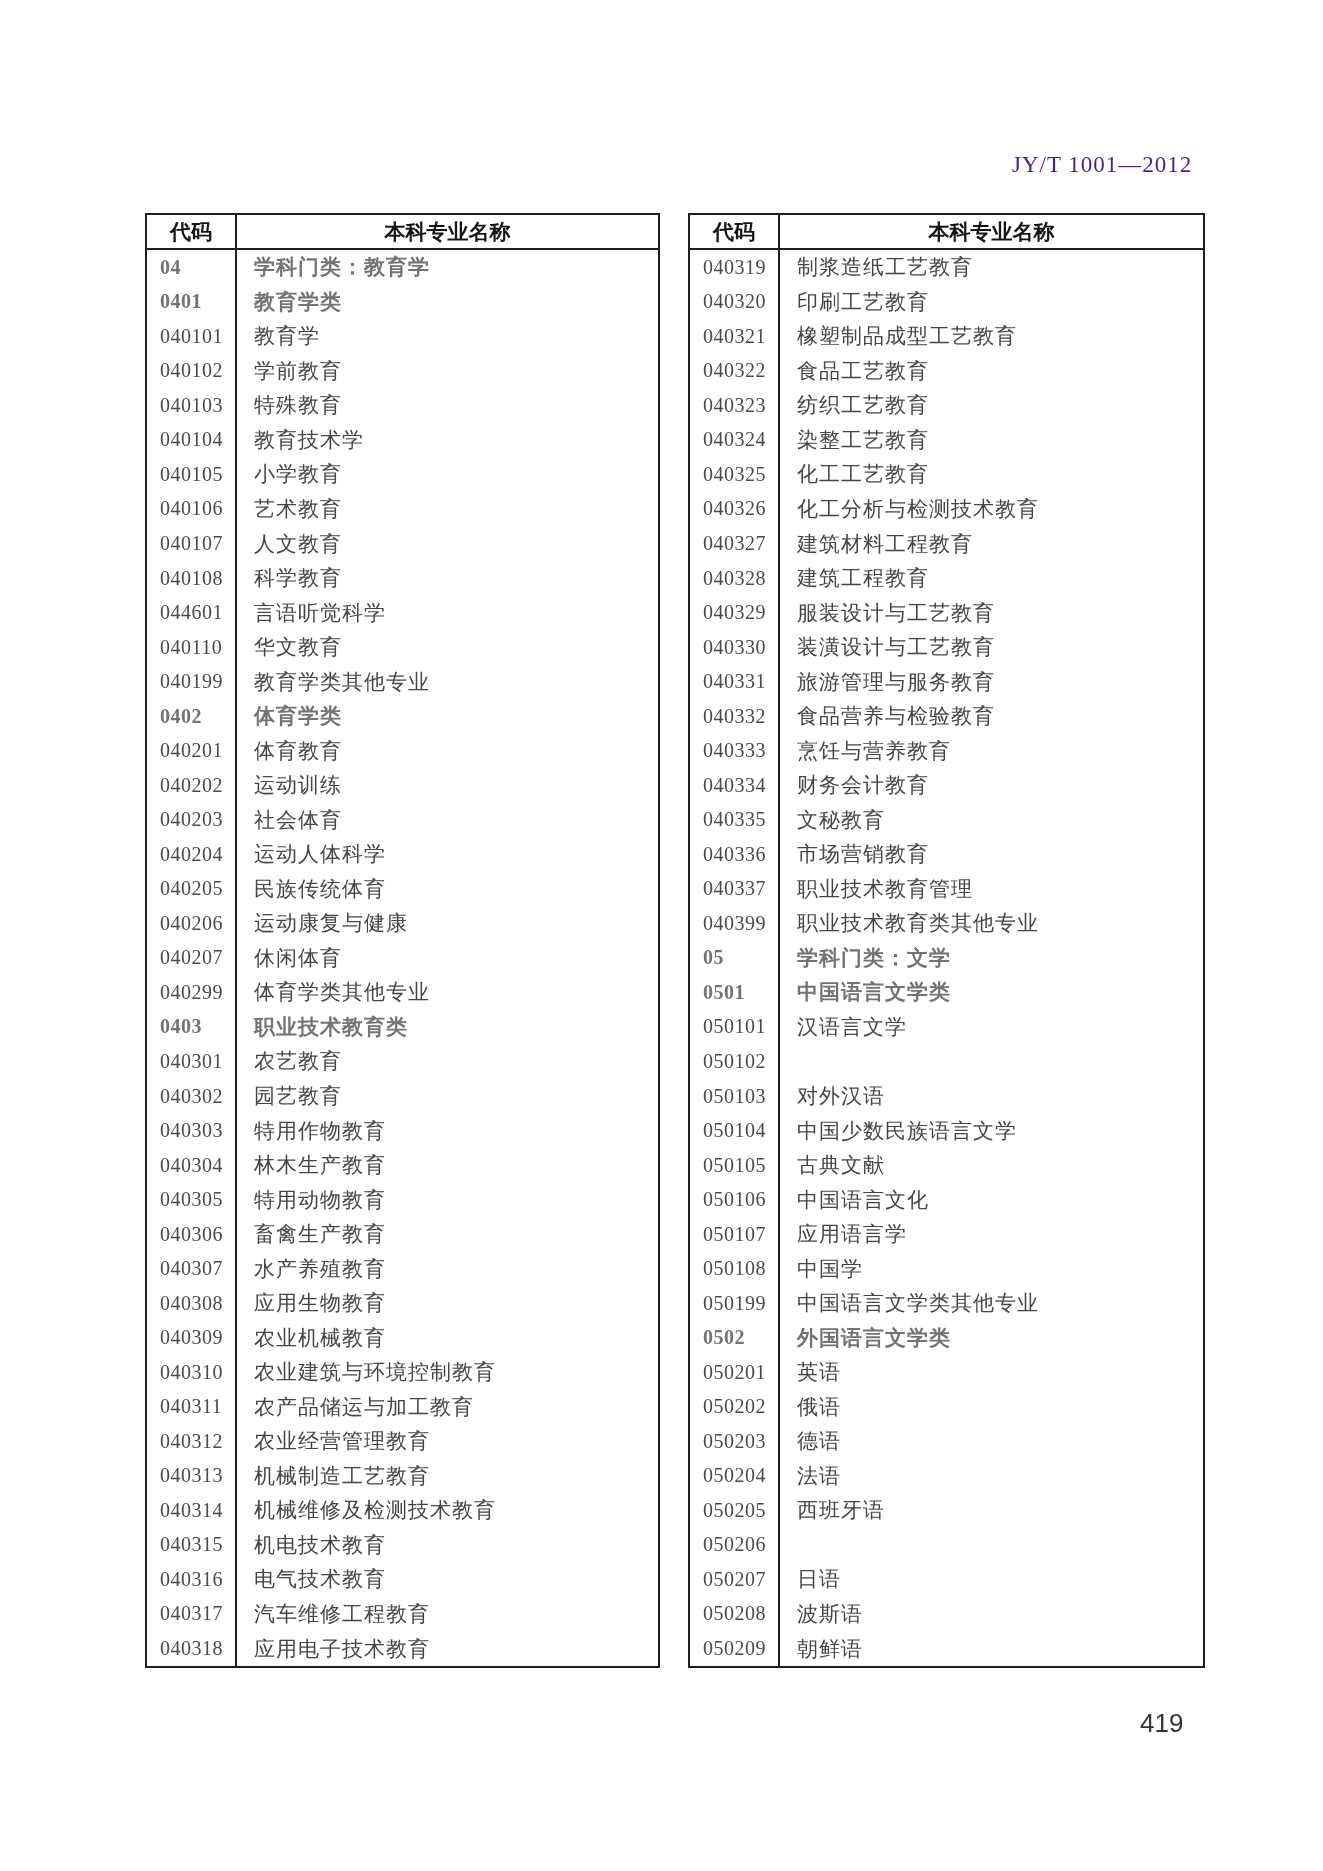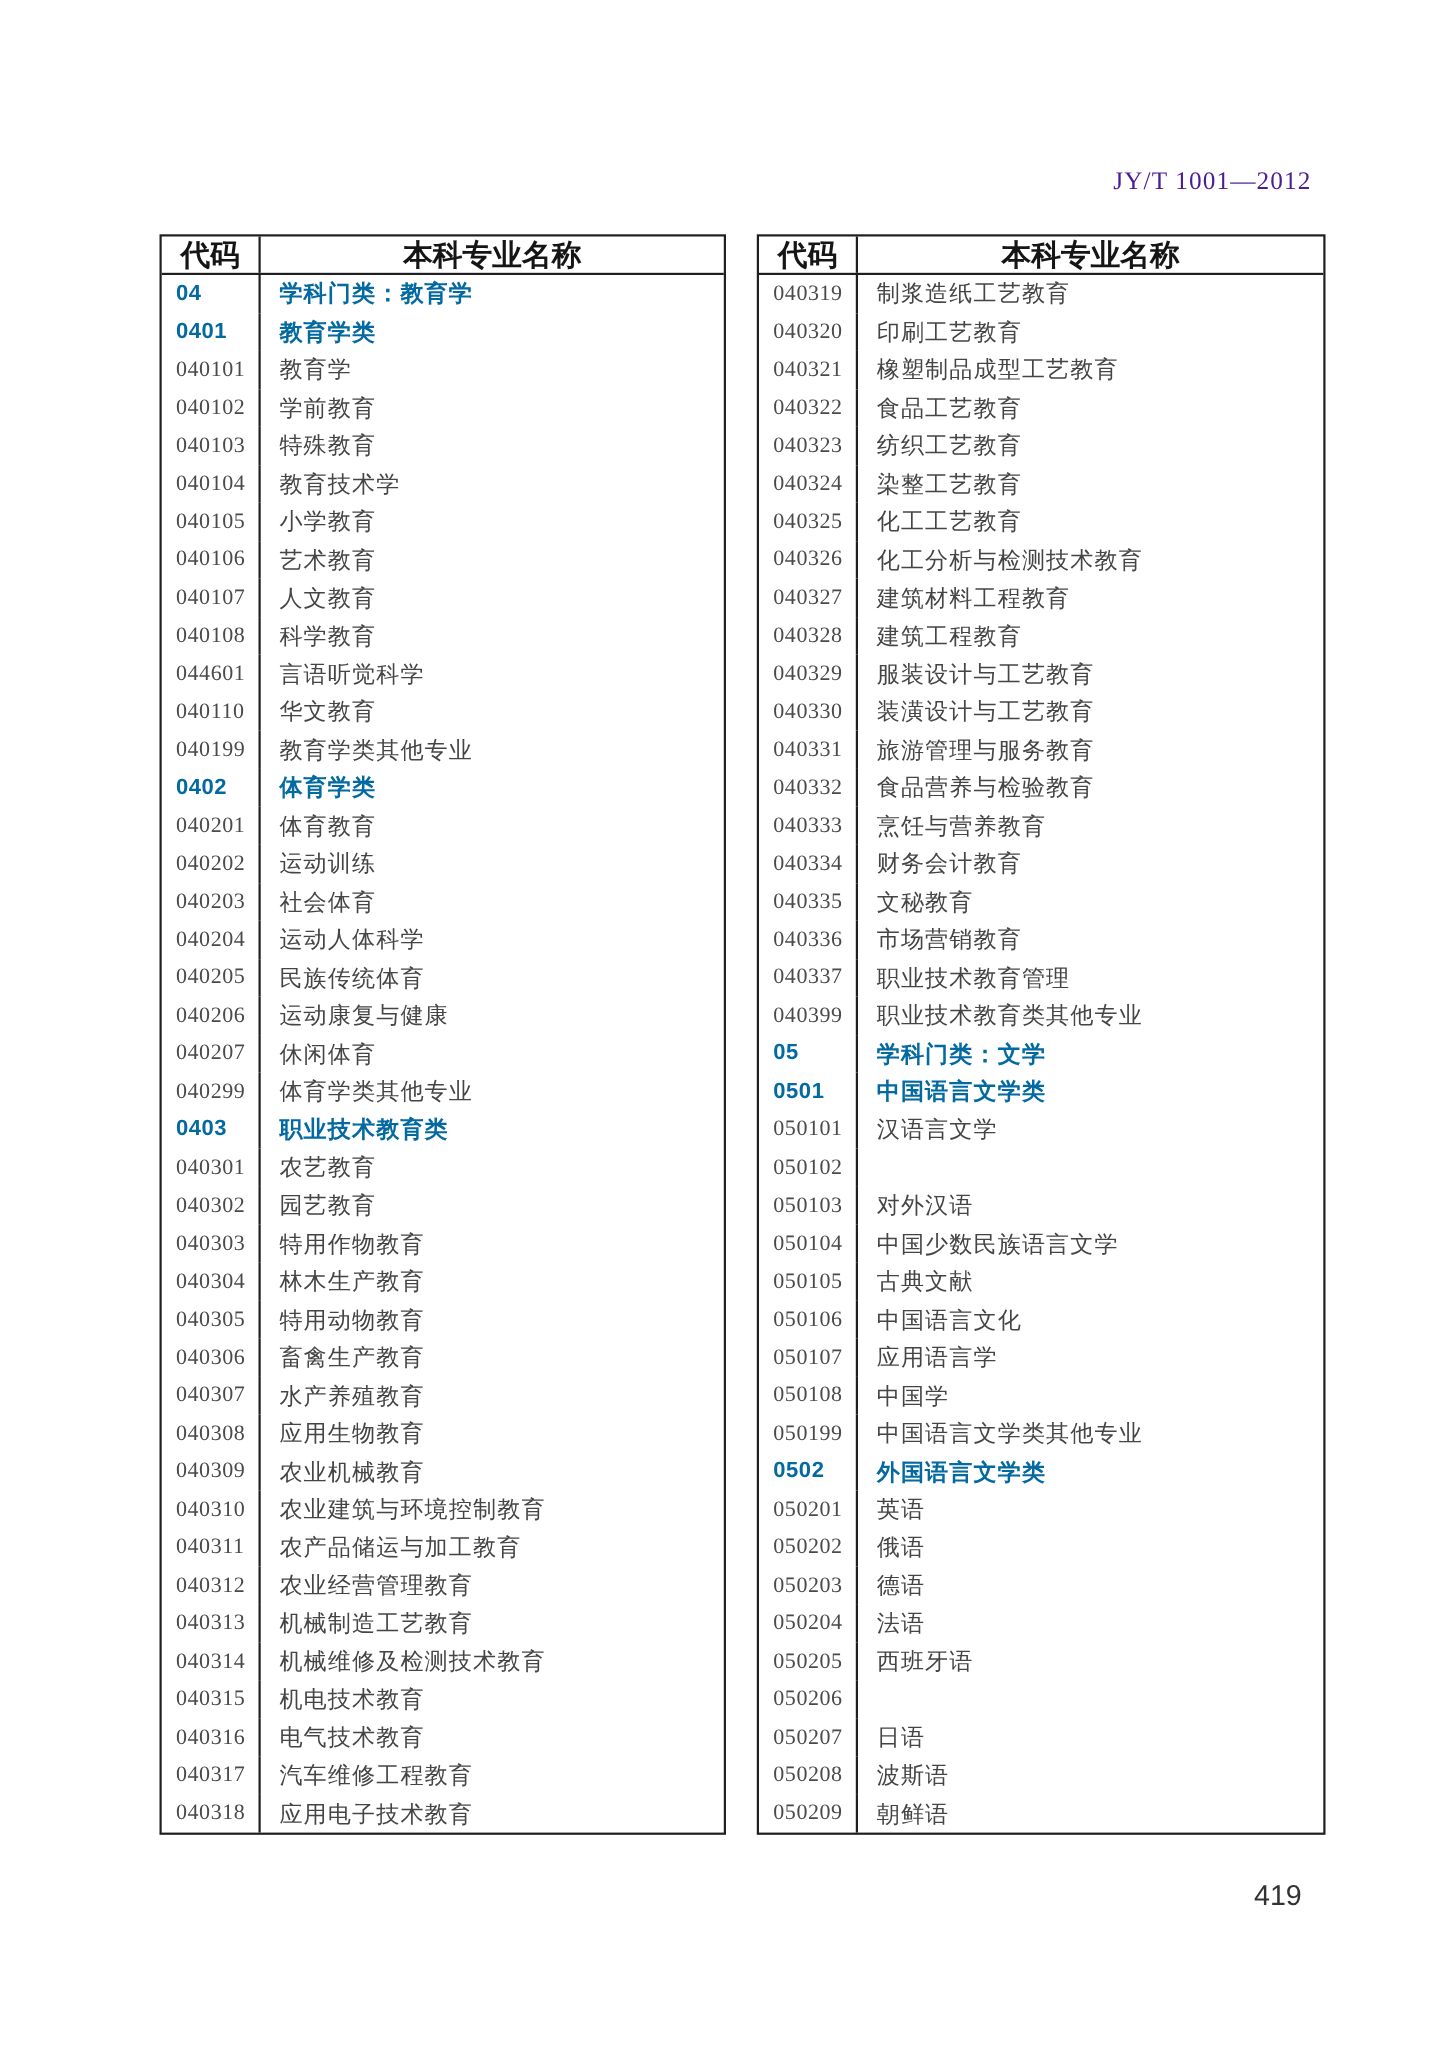--- a/index.html
+++ b/index.html
@@ -44,21 +44,21 @@
     border-bottom: 2px solid #1f1f1f;
     display: flex;
     align-items: stretch;
   }
   .th {
     display: flex;
     align-items: center;
     justify-content: center;
     font-family: "Liberation Sans", "DejaVu Sans", sans-serif;
     font-weight: 700;
-    font-size: 27px;
+    font-size: 21px;
     color: #151515;
     text-align: center;
   }
   .col-code {
     width: 90px;
     flex: none;
     border-right: 2px solid #1f1f1f;
     box-sizing: border-box;
   }
   .col-name { flex: 1; }
@@ -88,23 +88,23 @@
   .td.col-name {
     padding-left: 17px;
     font-family: "Liberation Serif", "DejaVu Serif", serif;
     font-size: 21px;
     color: #454545;
     letter-spacing: 1px;
     white-space: nowrap;
   }
   .tr.cat .td.col-code,
   .tr.cat .td.col-name {
-    font-family: Liberation Sans, sans-serif;
+    font-family: Liberation Serif, serif;
     font-weight: 700;
-    color: #0369a1;
+    color: #737373;
   }
   .page-number {
     position: absolute;
     top: 1708px;
     left: 1140px;
     font-family: Liberation Sans, sans-serif;
     font-size: 26px;
     color: #333333;
   }
 </style>

